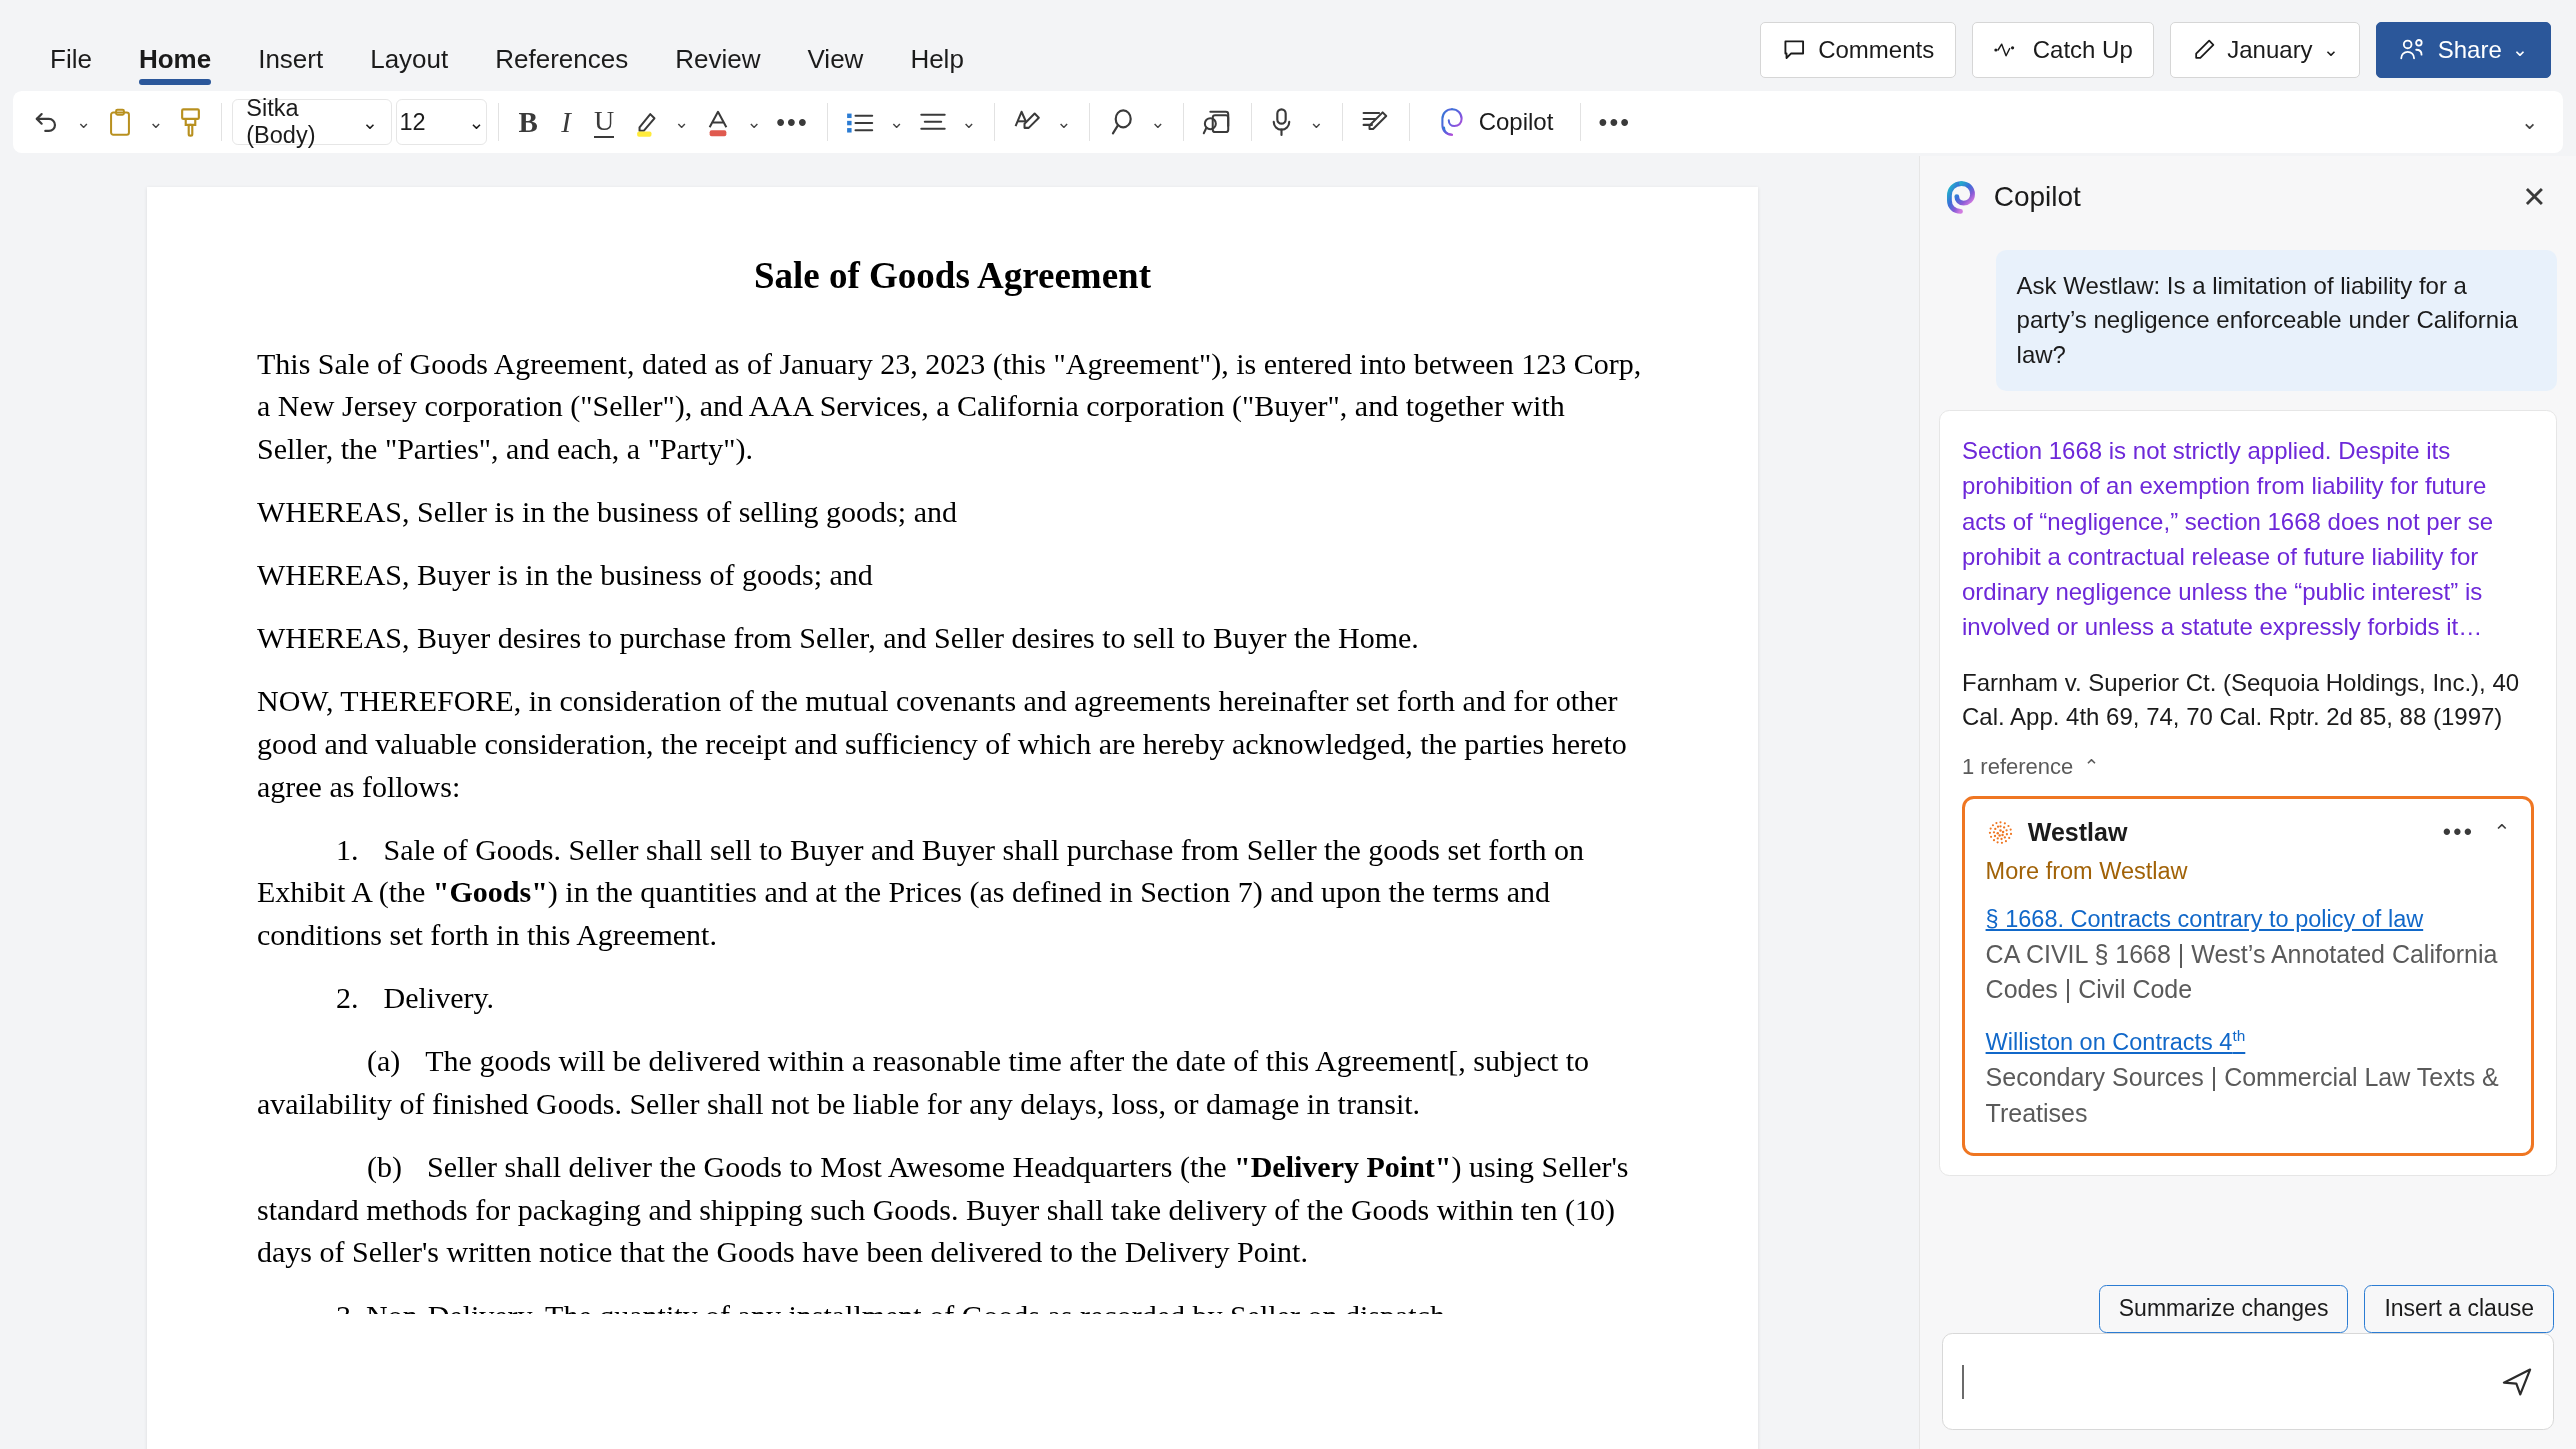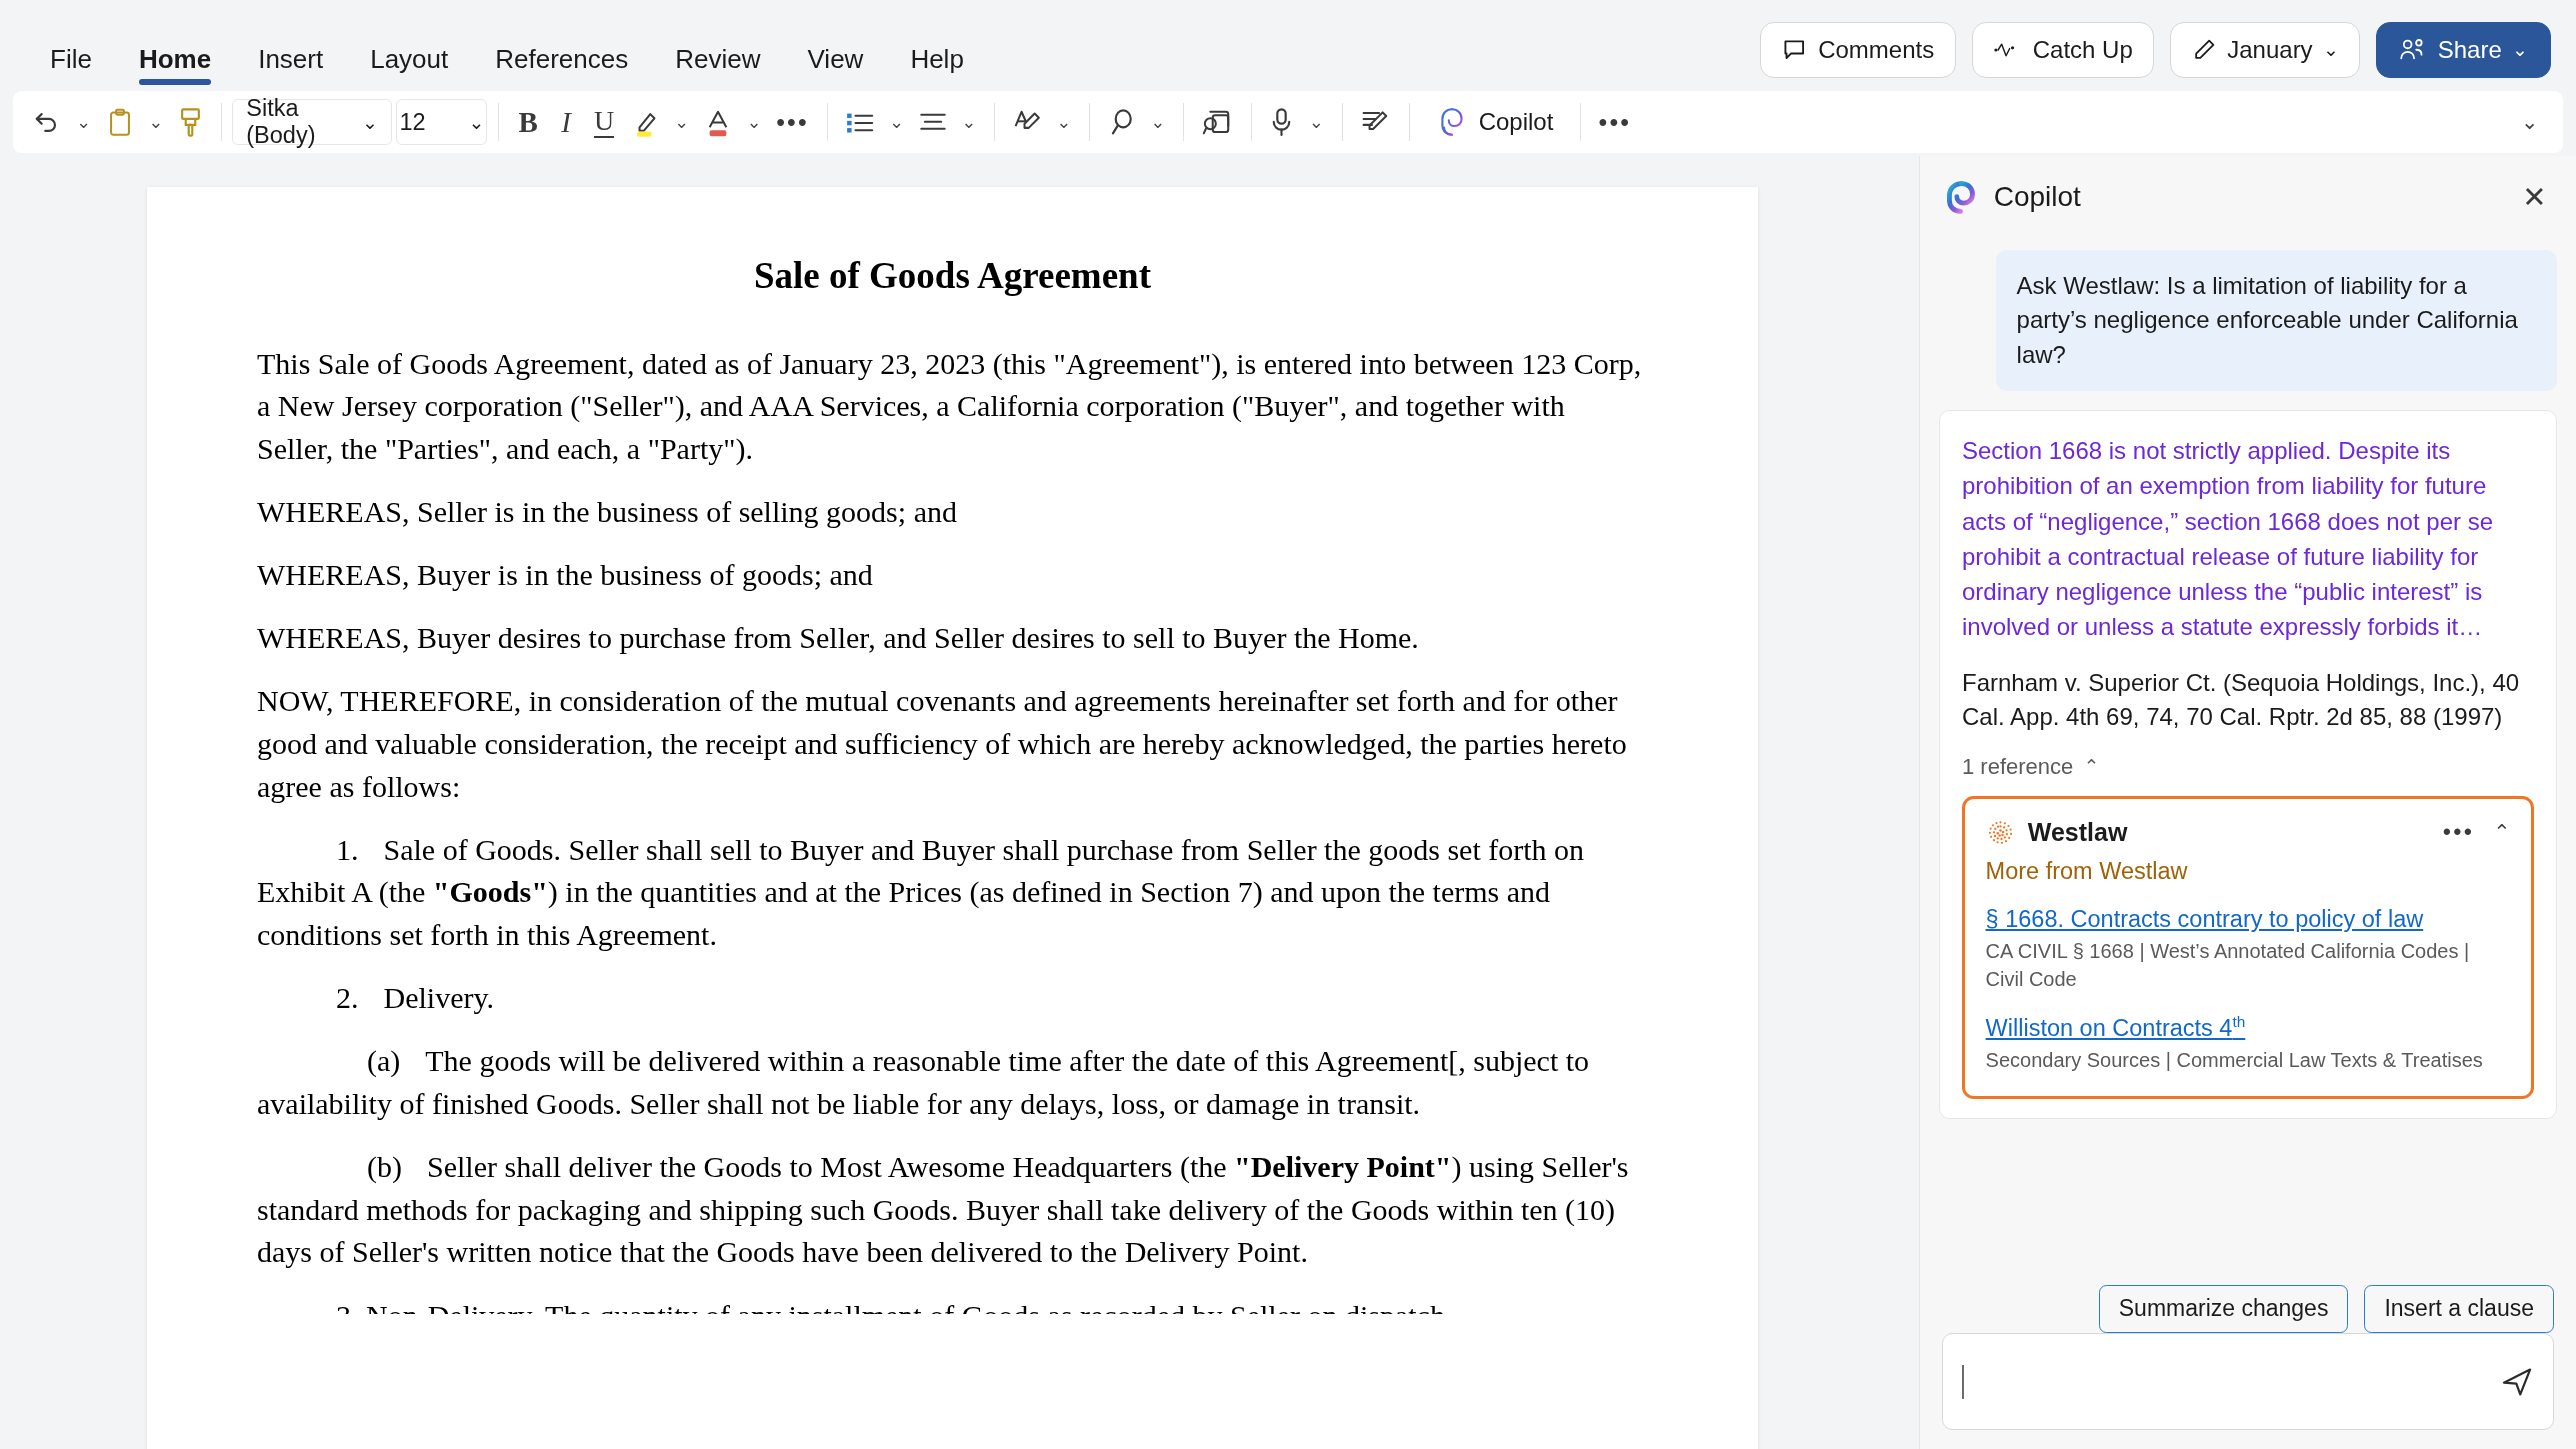--- a/index.html
+++ b/index.html
@@ -28,21 +28,21 @@
   .tab.active::after {
     content: ""; position: absolute; left: 23.5px; right: 23.5px; bottom: 5.9px;
     height: 5.9px; background: #2b579a; border-radius: 2.9px;
   }
 
   .topright {
     position: absolute; right: 25px; bottom: 13.2px;
     display: flex; align-items: center; gap: 16px;
   }
   .tr-btn {
-    height: 56px; border: 1.1px solid #d6d6d6; border-radius: 14px;
+    height: 56px; border: 1.1px solid #d6d6d6; border-radius: 5px;
     background: #ffffff; display: flex; align-items: center; gap: 10.3px;
     padding: 0 20.6px; font-size: 24px; color: #1b1b1b; cursor: pointer;
     white-space: nowrap;
     margin-top: 32px;
   }
   .tr-btn.primary {
     background: #2b579a; border-color: #2b579a; color: #ffffff;
     padding: 0 22px;
   }
   .chev { font-size: 19px; line-height: 1; }
@@ -154,21 +154,21 @@
   .wl-head { display: flex; align-items: center; gap: 13.2px; }
   .wl-name { font-size: 25px; font-weight: bold; color: #1b1b1b; }
   .wl-actions { margin-left: auto; display: flex; align-items: center; gap: 19px; }
   .wl-dots { font-size: 23.5px; color: #3a3a3a; letter-spacing: 2.2px; cursor: pointer; }
   .wl-caret { font-size: 20.6px; color: #3a3a3a; cursor: pointer; }
   .wl-more { margin-top: 11px; font-size: 23.5px; color: #a16207; }
   .wl-link {
     margin-top: 19px; font-size: 23.5px; color: #1168c9;
     text-decoration: underline; cursor: pointer; display: inline-block;
   }
-  .wl-meta { margin-top: 4.4px; font-size: 20px; color: #5a5a5a; line-height: 1.42; }
+  .wl-meta { margin-top: 4.4px; font-size: 25px; color: #5a5a5a; line-height: 1.42; }
   .wl-sup { font-size: 15.4px; vertical-align: super; }
 
   .cp-actions {
     display: flex; justify-content: flex-end; gap: 16px;
     padding: 25px 22px 0 22px; flex-shrink: 0;
   }
   .pill {
     border: 1.5px solid #2b7cd3; border-radius: 7.4px; background: #f7f7f8;
     padding: 9.6px 19px; font-size: 23px; color: #1b1b1b; cursor: pointer;
     white-space: nowrap;

